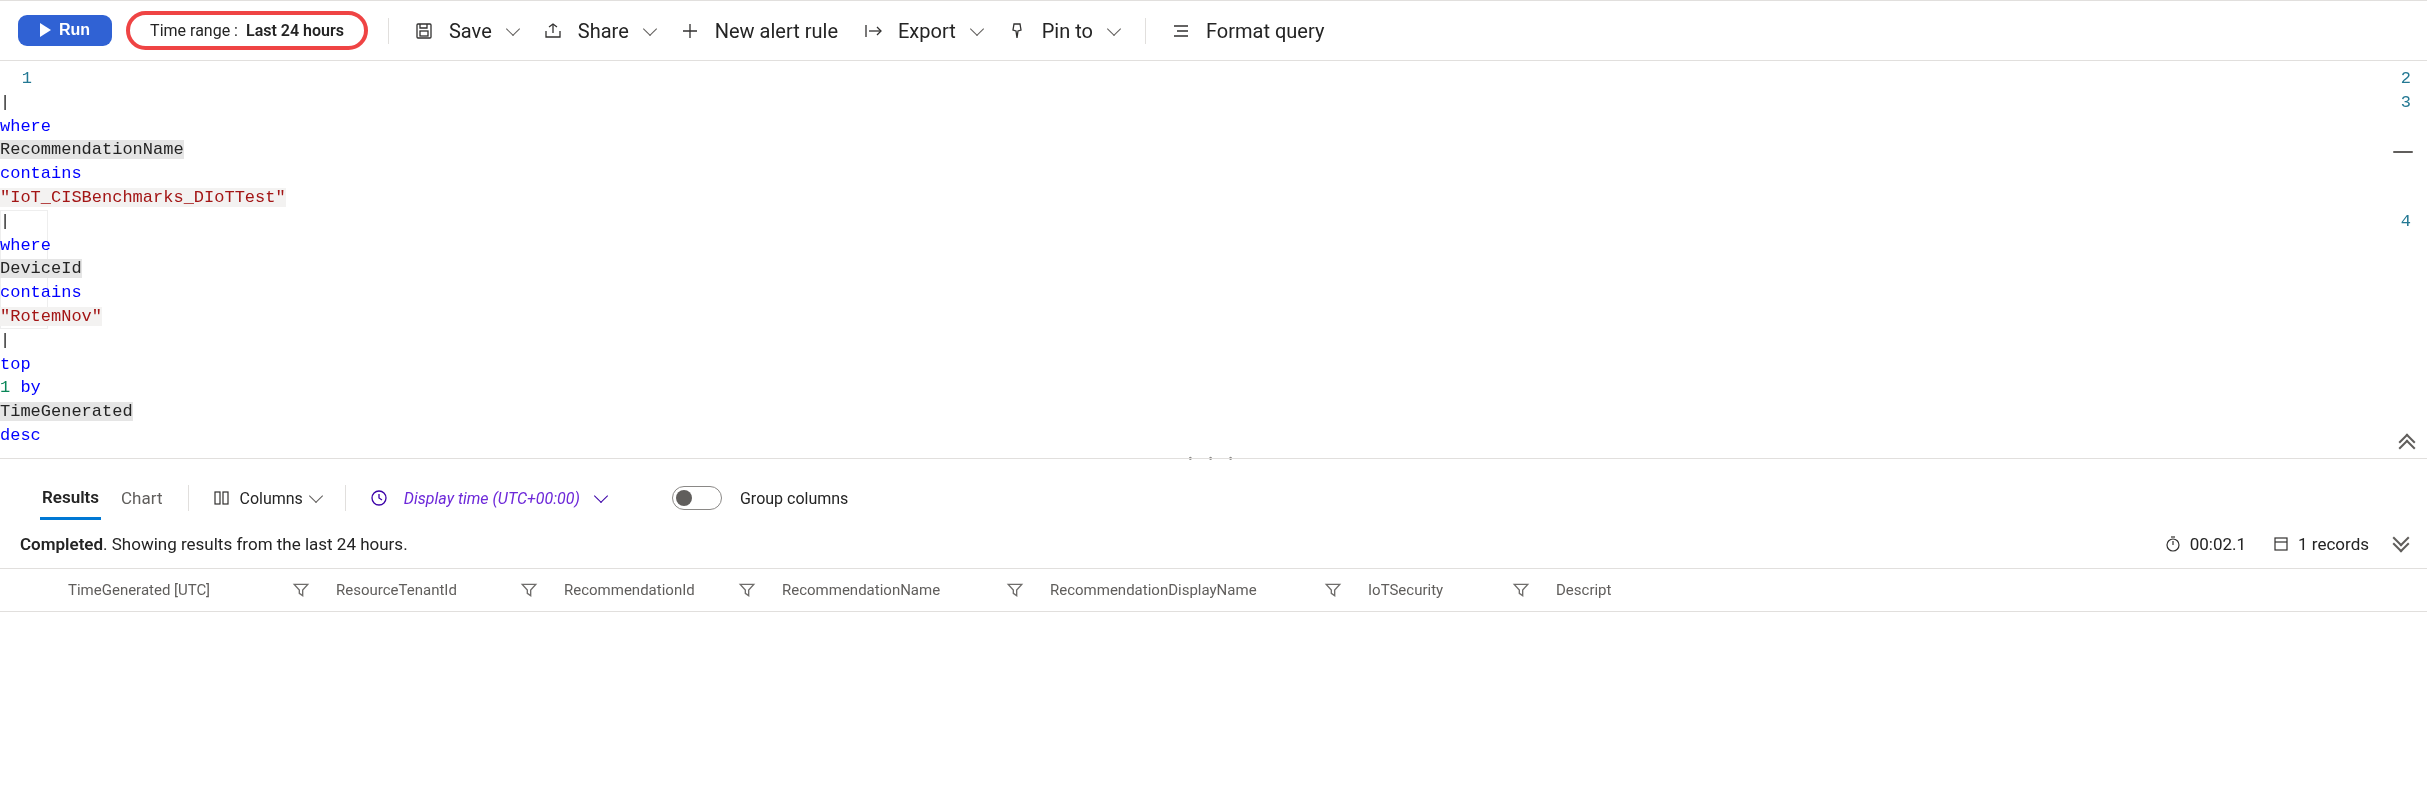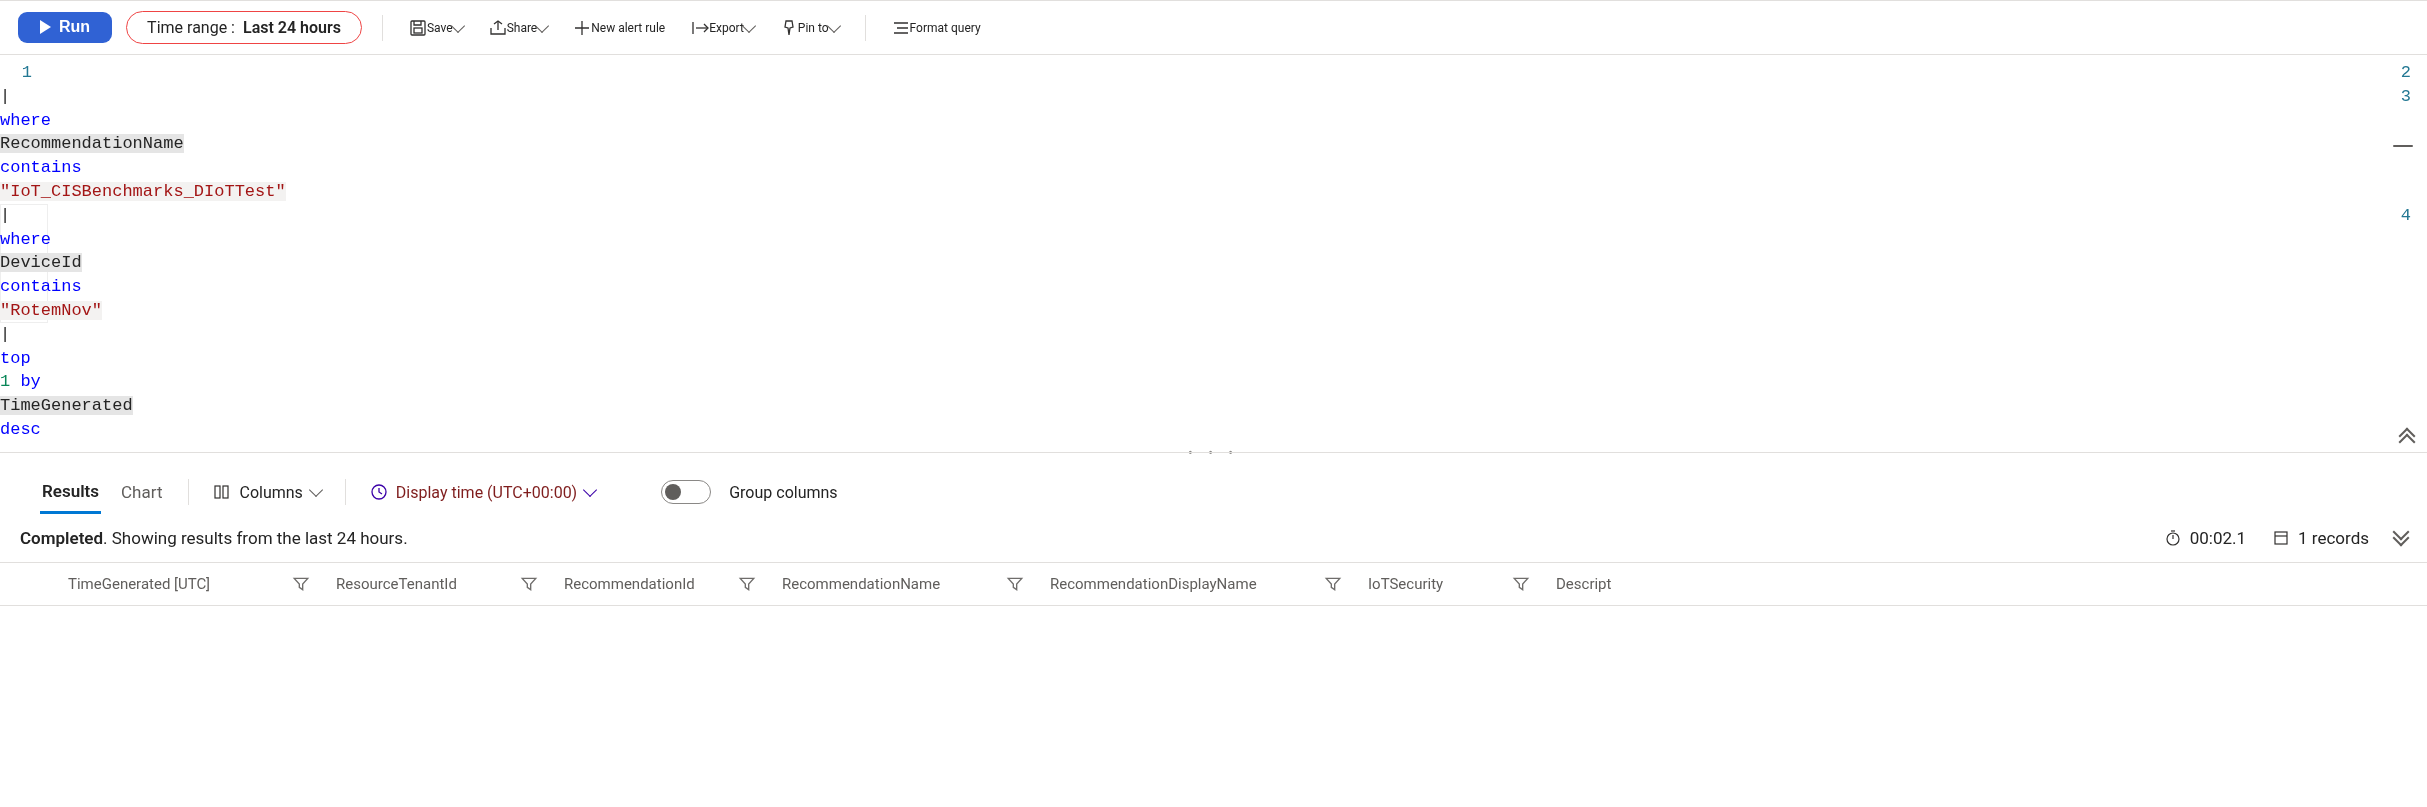--- a/index.html
+++ b/index.html
@@ -46,35 +46,35 @@
     font-weight:600;
     display:flex; align-items:center; gap:8px;
     cursor:pointer;
   }
   .btn-run .play {
     width:0;height:0;border-style:solid;
     border-width:7px 0 7px 11px;
     border-color:transparent transparent transparent #fff;
   }
   .tr-pill {
-    border:1px solid #ef4444;
+    border:4px solid #ef4444;
     border-radius:20px;
     padding:6px 20px;
     display:flex; gap:8px;
     color:#242424;
     cursor:pointer;
     font-size:16px;
   }
   .tr-pill .tr-label { }
   .tr-pill .tr-value { font-weight:600; }
   .tbtn {
-    display:flex; align-items:center; gap:0;
+    display:flex; align-items:center; gap:16px;
     color:var(--text);
     cursor:pointer;
-    font-size:12px;
+    font-size:20px;
     padding:4px 6px;
   }
   .icon { display:inline-flex; width:18px; height:18px; }
   .chev {
     width:10px;height:10px;border-right:1.5px solid #605e5c;border-bottom:1.5px solid #605e5c;
     transform:rotate(45deg); margin-top:-4px;
   }
 
   
   .editor-wrap {
@@ -116,21 +116,21 @@
     padding:10px 2px;
     font-size:17px;
     color:var(--text-muted);
     cursor:pointer;
   }
   .tab.active {
     color:var(--text);
     font-weight:600;
     border-bottom:3px solid var(--primary);
   }
-  .disp-time { color:#7f1d1d; display:flex; align-items:center; gap:8px; font-size:16px;}
+  .disp-time { color:#6d28d9; display:flex; align-items:center; gap:16px; font-size:16px;font-style:italic;}
   .disp-time .clock { color:#3b01a8;}
   .columns-btn { display:flex; align-items:center; gap:8px; color:var(--text); font-size:16px; cursor:pointer;}
   .toggle {
     width:50px; height:24px; border-radius:14px; background:#fff; border:1px solid #8a8886;
     position:relative; cursor:pointer;
   }
   .toggle .knob {
     position:absolute; left:3px; top:3px; width:16px; height:16px; border-radius:50%; background:#605e5c;
   }
   .gc-label { font-size:16px; color:var(--text); }

